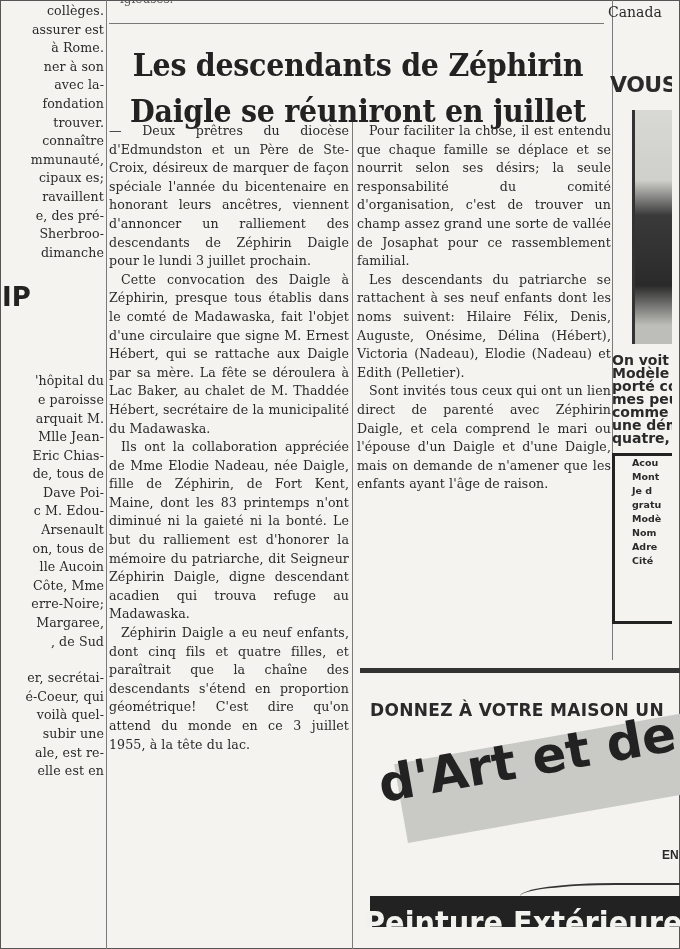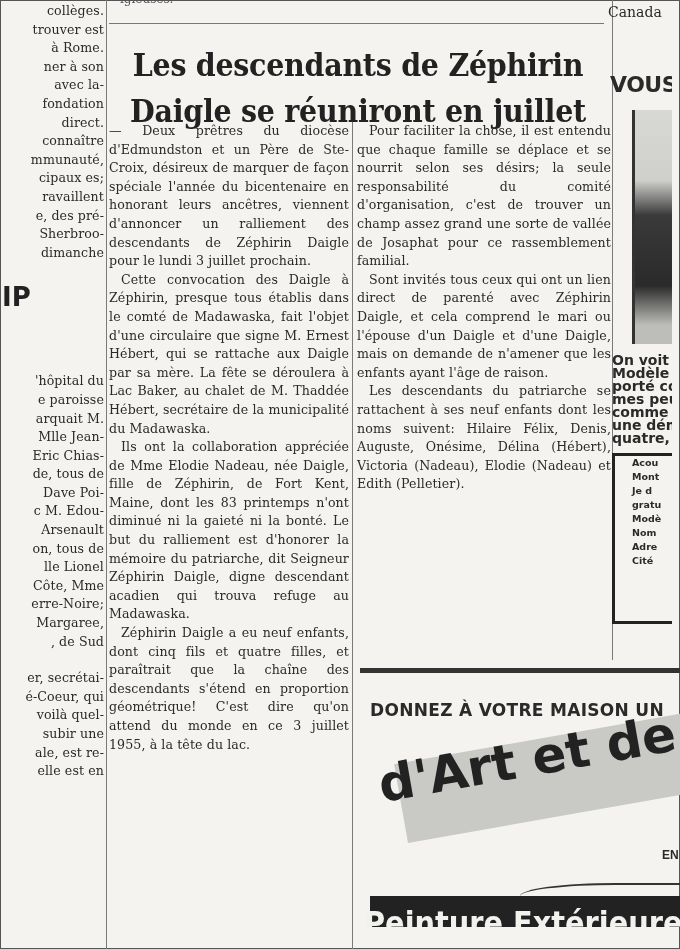--- a/index.html
+++ b/index.html
@@ -52,26 +52,26 @@
 <body>
 
 <div class="frame"></div>
 
 <div class="top-fragment">igieuses.</div>
 <div class="rule-h" style="left:109px; top:23px; width:495px;"></div>
 
 <div class="col left-col">
   <div id="lf-top">
       <div class="line">collèges.</div>
-      <div class="line">trouver est</div>
+      <div class="line">assurer est</div>
       <div class="line">à Rome.</div>
       <div class="line">ner à son</div>
       <div class="line">avec la-</div>
       <div class="line">fondation</div>
-      <div class="line">direct.</div>
+      <div class="line">trouver.</div>
       <div class="line">connaître</div>
       <div class="line">mmunauté,</div>
       <div class="line">cipaux es;</div>
       <div class="line">ravaillent</div>
       <div class="line">e, des pré-</div>
       <div class="line">Sherbroo-</div>
       <div class="line">dimanche</div>
     </div>
   <div class="gap"></div>
   <div class="left-head">IP</div>
@@ -81,21 +81,21 @@
       <div class="line">'hôpital du</div>
       <div class="line">e paroisse</div>
       <div class="line">arquait M.</div>
       <div class="line">Mlle Jean-</div>
       <div class="line">Eric Chias-</div>
       <div class="line">de, tous de</div>
       <div class="line">Dave Poi-</div>
       <div class="line">c M. Edou-</div>
       <div class="line">Arsenault</div>
       <div class="line">on, tous de</div>
-      <div class="line">lle Lionel</div>
+      <div class="line">lle Aucoin</div>
       <div class="line">Côte, Mme</div>
       <div class="line">erre-Noire;</div>
       <div class="line">Margaree,</div>
       <div class="line">, de Sud</div>
     </div>
   <div class="gap"></div>
   <div id="lf-bottom">
       <div class="line">er, secrétai-</div>
       <div class="line">é-Coeur, qui</div>
       <div class="line">voilà quel-</div>
@@ -114,22 +114,22 @@
 <div class="col col1">
   <p class="noindent">— Deux prêtres du diocèse d'Edmundston et un Père de Ste-Croix, désireux de marquer de façon spéciale l'année du bicentenaire en honorant leurs ancêtres, viennent d'annoncer un ralliement des descendants de Zéphirin Daigle pour le lundi 3 juillet prochain.</p>
   <p>Cette convocation des Daigle à Zéphirin, presque tous établis dans le comté de Madawaska, fait l'objet d'une circulaire que signe M. Ernest Hébert, qui se rattache aux Daigle par sa mère. La fête se déroulera à Lac Baker, au chalet de M. Thaddée Hébert, secrétaire de la municipalité du Madawaska.</p>
   <p>Ils ont la collaboration appréciée de Mme Elodie Nadeau, née Daigle, fille de Zéphirin, de Fort Kent, Maine, dont les 83 printemps n'ont diminué ni la gaieté ni la bonté. Le but du ralliement est d'honorer la mémoire du patriarche, dit Seigneur Zéphirin Daigle, digne descendant acadien qui trouva refuge au Madawaska.</p>
   <p>Zéphirin Daigle a eu neuf enfants, dont cinq fils et quatre filles, et paraîtrait que la chaîne des descendants s'étend en proportion géométrique! C'est dire qu'on attend du monde en ce 3 juillet 1955, à la tête du lac.</p>
 </div>
 <div class="rule-v" style="left:352px; top:122px; height:827px;"></div>
 
 <div class="col col2">
   <p>Pour faciliter la chose, il est entendu que chaque famille se déplace et se nourrit selon ses désirs; la seule responsabilité du comité d'organisation, c'est de trouver un champ assez grand une sorte de vallée de Josaphat pour ce rassemblement familial.</p>
+  <p>Les descendants du patriarche se rattachent à ses neuf enfants dont les noms suivent: Hilaire Félix, Denis, Auguste, Onésime, Délina (Hébert), Victoria (Nadeau), Elodie (Nadeau) et Edith (Pelletier).</p>
   <p>Sont invités tous ceux qui ont un lien direct de parenté avec Zéphirin Daigle, et cela comprend le mari ou l'épouse d'un Daigle et d'une Daigle, mais on demande de n'amener que les enfants ayant l'âge de raison.</p>
-  <p>Les descendants du patriarche se rattachent à ses neuf enfants dont les noms suivent: Hilaire Félix, Denis, Auguste, Onésime, Délina (Hébert), Victoria (Nadeau), Elodie (Nadeau) et Edith (Pelletier).</p>
 </div>
 <div class="rule-v" style="left:612px; top:0; height:660px;"></div>
 
 <div class="right-strip">
   <div class="canada">Canada</div>
   <div class="vous">VOUS</div>
   <div class="photo"></div>
   <div class="caption" id="caption">
       <div class="cap-line">On voit</div>
       <div class="cap-line">Modèle</div>

